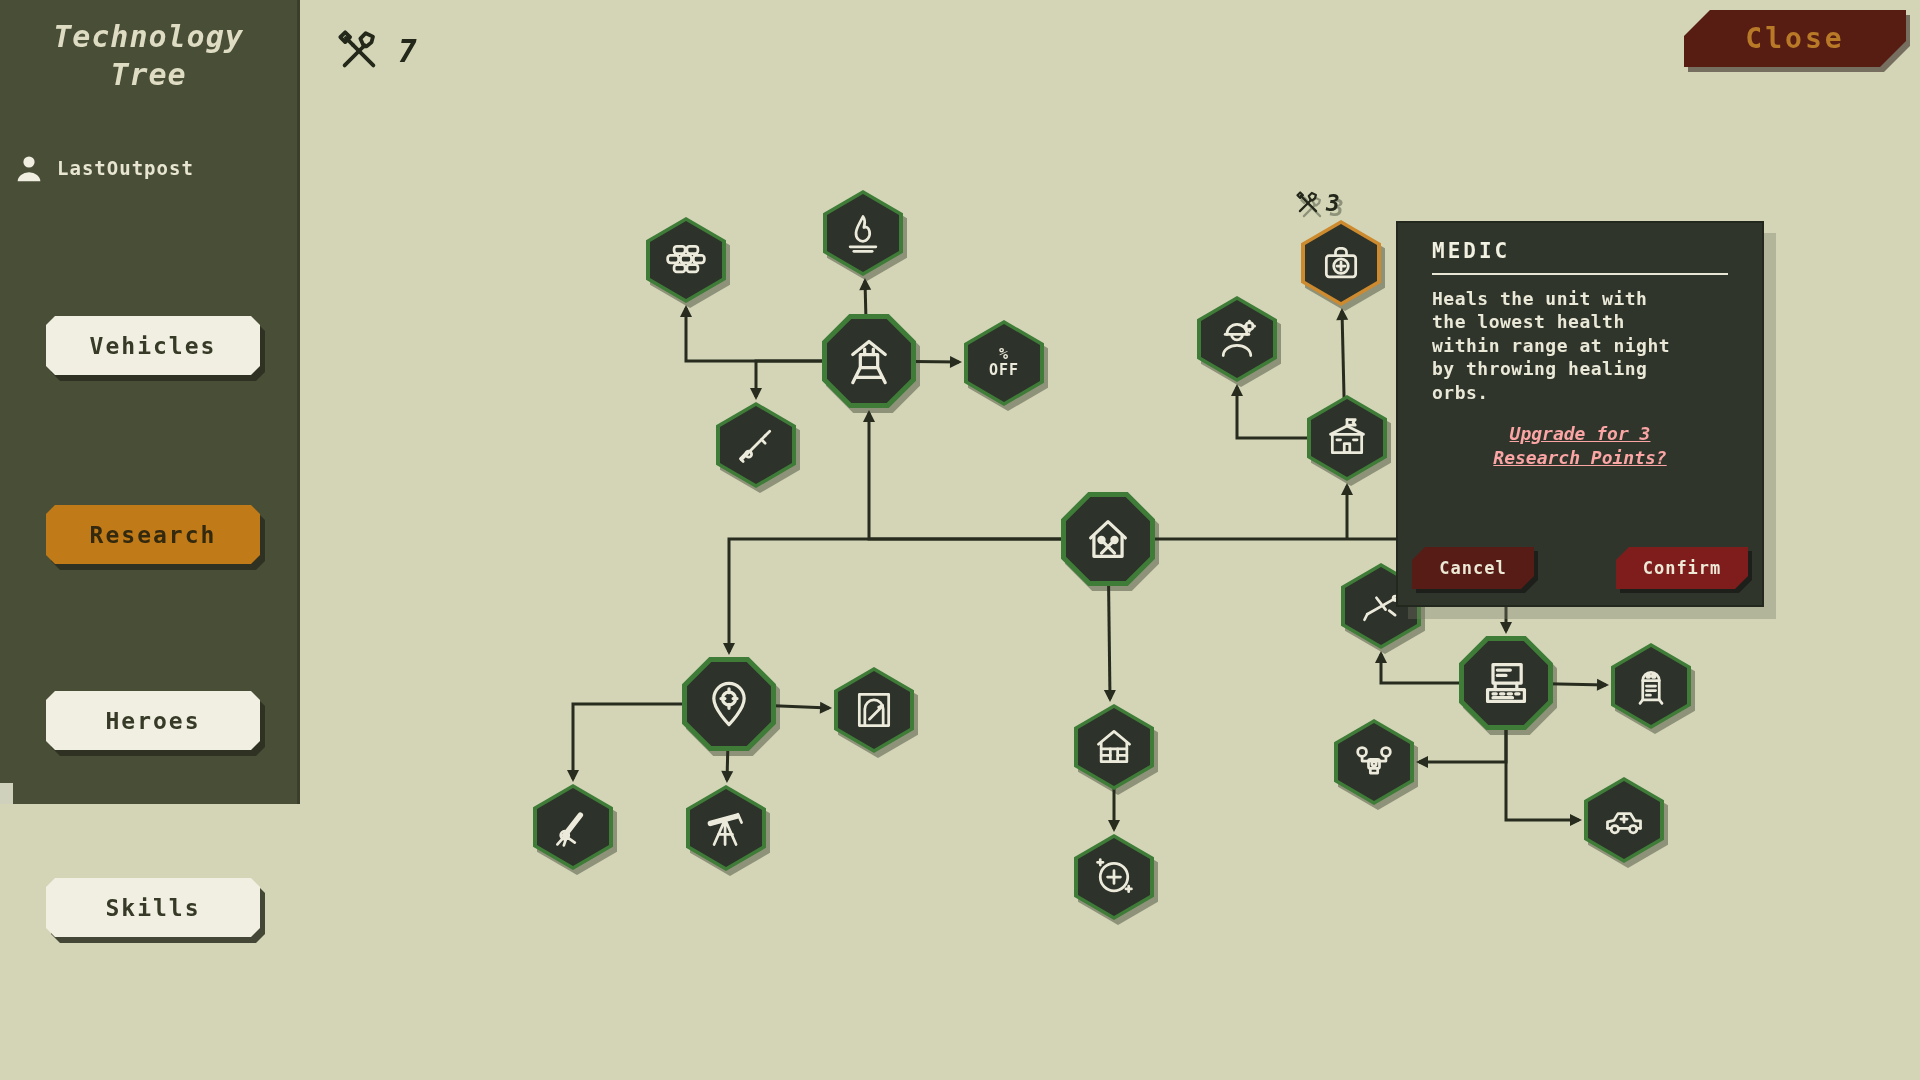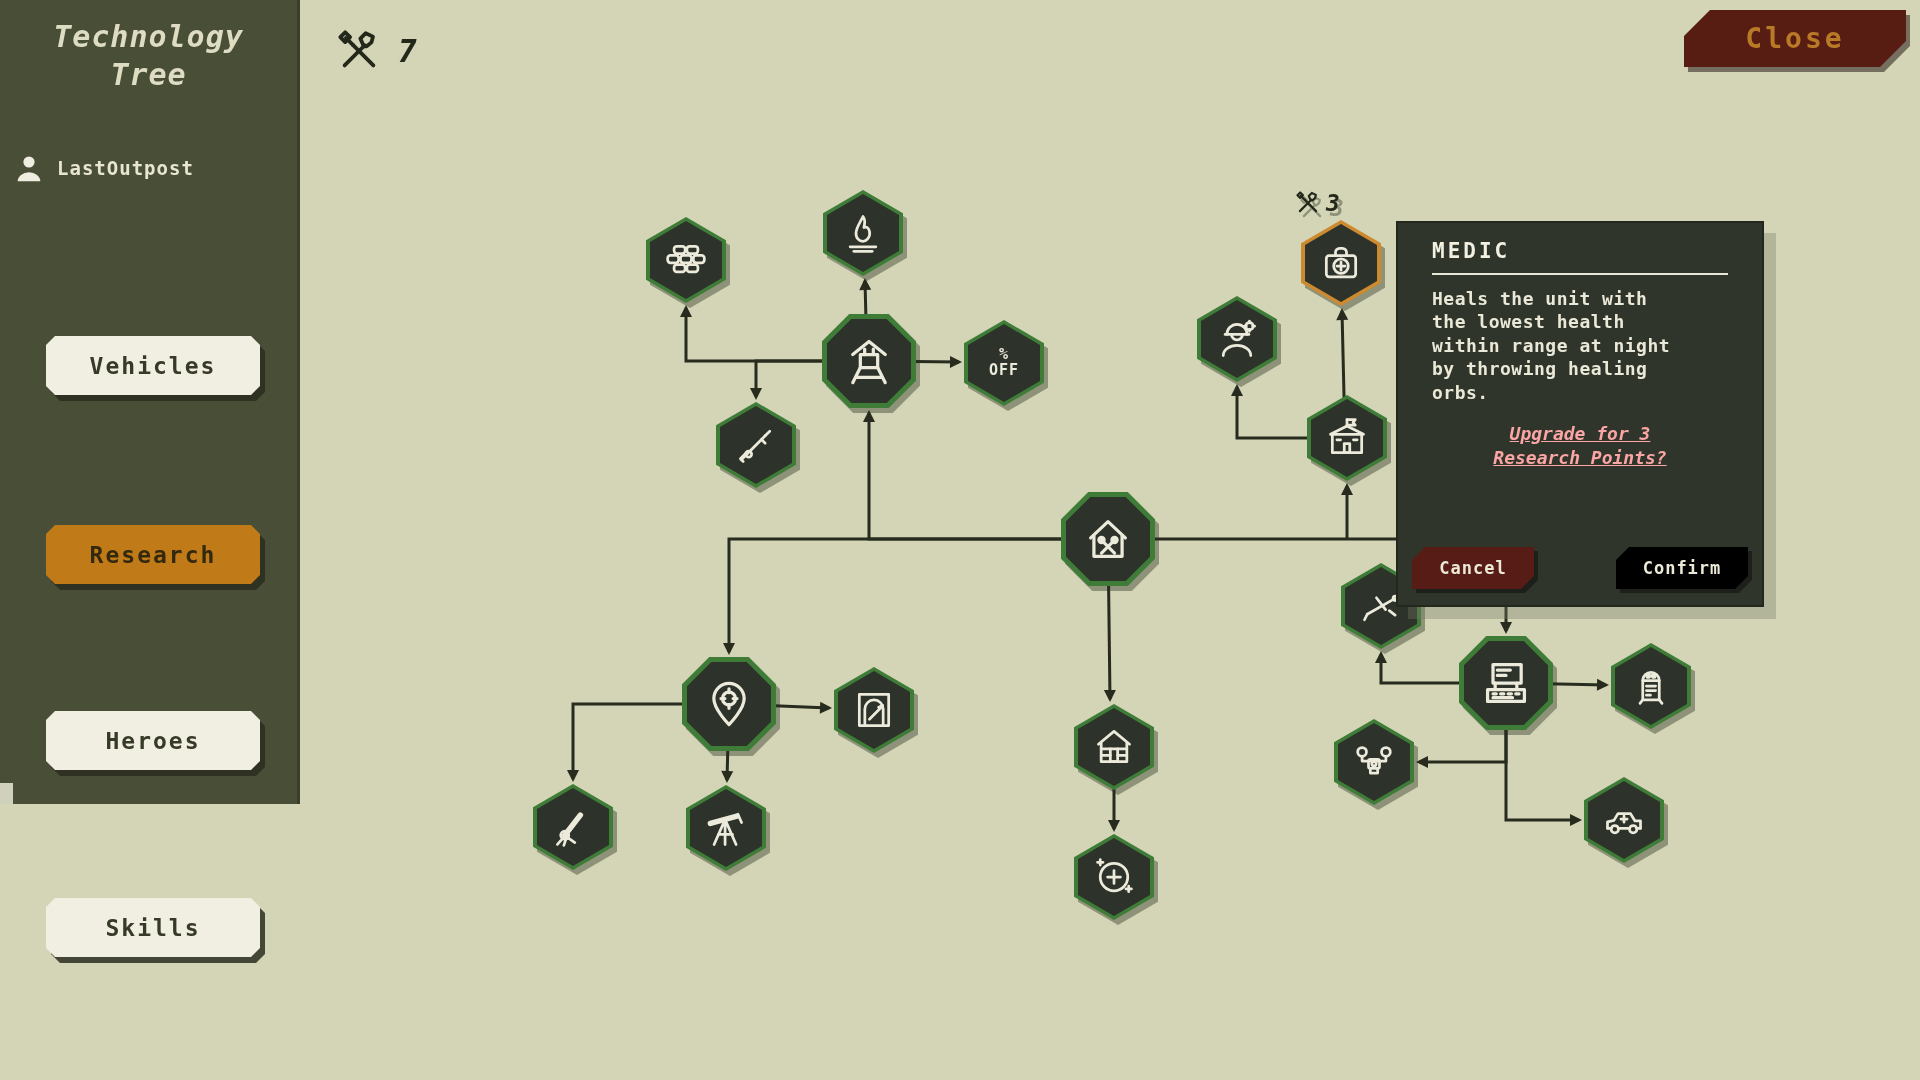--- a/index.html
+++ b/index.html
@@ -20,21 +20,21 @@
   .sidebar{position:absolute;left:0;top:0;width:300px;height:804px;background:#494e36;border-right:3px solid #3a3e2a;z-index:6;}
   .sb-title{position:absolute;top:18px;left:0;width:100%;text-align:center;color:#dedcc3;font-size:30px;font-style:italic;letter-spacing:1px;line-height:1.25;white-space:pre-line;}
   .sb-user{position:absolute;top:146px;left:13px;display:flex;align-items:center;gap:12px;margin-top:6px;}
   .sb-user-icon svg{width:32px;height:32px;display:block;}
   .sb-user-name{color:#e8e6d2;font-size:19px;letter-spacing:1px;}
   .tabpos{position:absolute;left:46px;width:214px;height:59px;}
   .t0{top:316px}.t1{top:505px}.t2{top:691px}.t3{top:878px}
   .px-wrap{filter:drop-shadow(5px 6px 0 rgba(42,46,30,.85));width:100%;height:100%;}
   .side-tab{display:block;width:100%;height:100%;border:0;cursor:pointer;background:var(--cream);color:#363a26;
     font-family:inherit;font-weight:bold;font-size:23px;letter-spacing:2px;
-    clip-path:polygon(9px 0,calc(100% - 9px) 0,100% 9px,100% calc(100% - 9px),calc(100% - 9px) 100%,9px 100%,0 calc(100% - 9px),0 9px);margin-top:20px;}
+    clip-path:polygon(9px 0,calc(100% - 9px) 0,100% 9px,100% calc(100% - 9px),calc(100% - 9px) 100%,9px 100%,0 calc(100% - 9px),0 9px);}
   .side-tab.selected{background:var(--orange);color:#33290f;}
   .corner-strip{position:absolute;left:0;bottom:0;width:13px;height:21px;background:#cfd1bc;}
 
   
   .research-counter{position:absolute;left:336px;top:28px;display:flex;align-items:center;gap:16px;z-index:6;}
   .ricon{width:46px;height:46px;fill:none;stroke:var(--ink);stroke-width:2;stroke-linecap:round;stroke-linejoin:round;}
   .r-count{font-size:31px;font-style:italic;color:var(--ink);}
   .close-pos{position:absolute;right:14px;top:10px;width:222px;height:57px;z-index:6;filter:drop-shadow(4px 5px 0 rgba(25,10,8,.5));}
   .close-btn{display:block;width:100%;height:100%;border:0;cursor:pointer;background:#571c12;color:#b97a28;
     font-family:inherit;font-weight:bold;font-size:28px;letter-spacing:3px;
@@ -63,21 +63,21 @@
   .tt-title{font-size:21px;letter-spacing:3px;color:#f2f0e0;font-weight:bold;}
   .tt-rule{height:2px;background:#e8e6d4;margin:10px 0 12px 0;}
   .tt-desc{font-size:18px;line-height:1.3;letter-spacing:.5px;white-space:pre-line;font-weight:bold;}
   .tt-upgrade{display:block;margin-top:18px;text-align:center;color:#fca5a5;font-size:18px;font-style:italic;font-weight:bold;
     text-decoration:underline;white-space:pre-line;cursor:pointer;line-height:1.35;}
   .tt-actions{position:absolute;left:14px;right:14px;bottom:16px;display:flex;justify-content:space-between;}
   .tt-wrap{width:auto;height:42px;filter:drop-shadow(4px 4px 0 rgba(0,0,0,.4));}
   .tt-btn{height:42px;border:0;cursor:pointer;font-family:inherit;font-weight:bold;font-size:17px;letter-spacing:1px;color:#ece9d6;
     clip-path:polygon(13px 0,100% 0,100% calc(100% - 13px),calc(100% - 13px) 100%,0 100%,0 13px);}
   .tt-btn.cancel{width:122px;background:#571c15;}
-  .tt-btn.confirm{width:132px;background:#000000;}
+  .tt-btn.confirm{width:132px;background:#7f1d1d;}
 </style>
 </head>
 <body>
 
 <div class="screen">
 
   <svg id="edges-svg" viewBox="0 0 1920 1080">
     <defs>
       <marker id="arrow" markerUnits="userSpaceOnUse" markerWidth="14" markerHeight="14" refX="10" refY="7" orient="auto">
         <path d="M1 1 L13 7 L1 13 Z" fill="#272c1f"></path>

